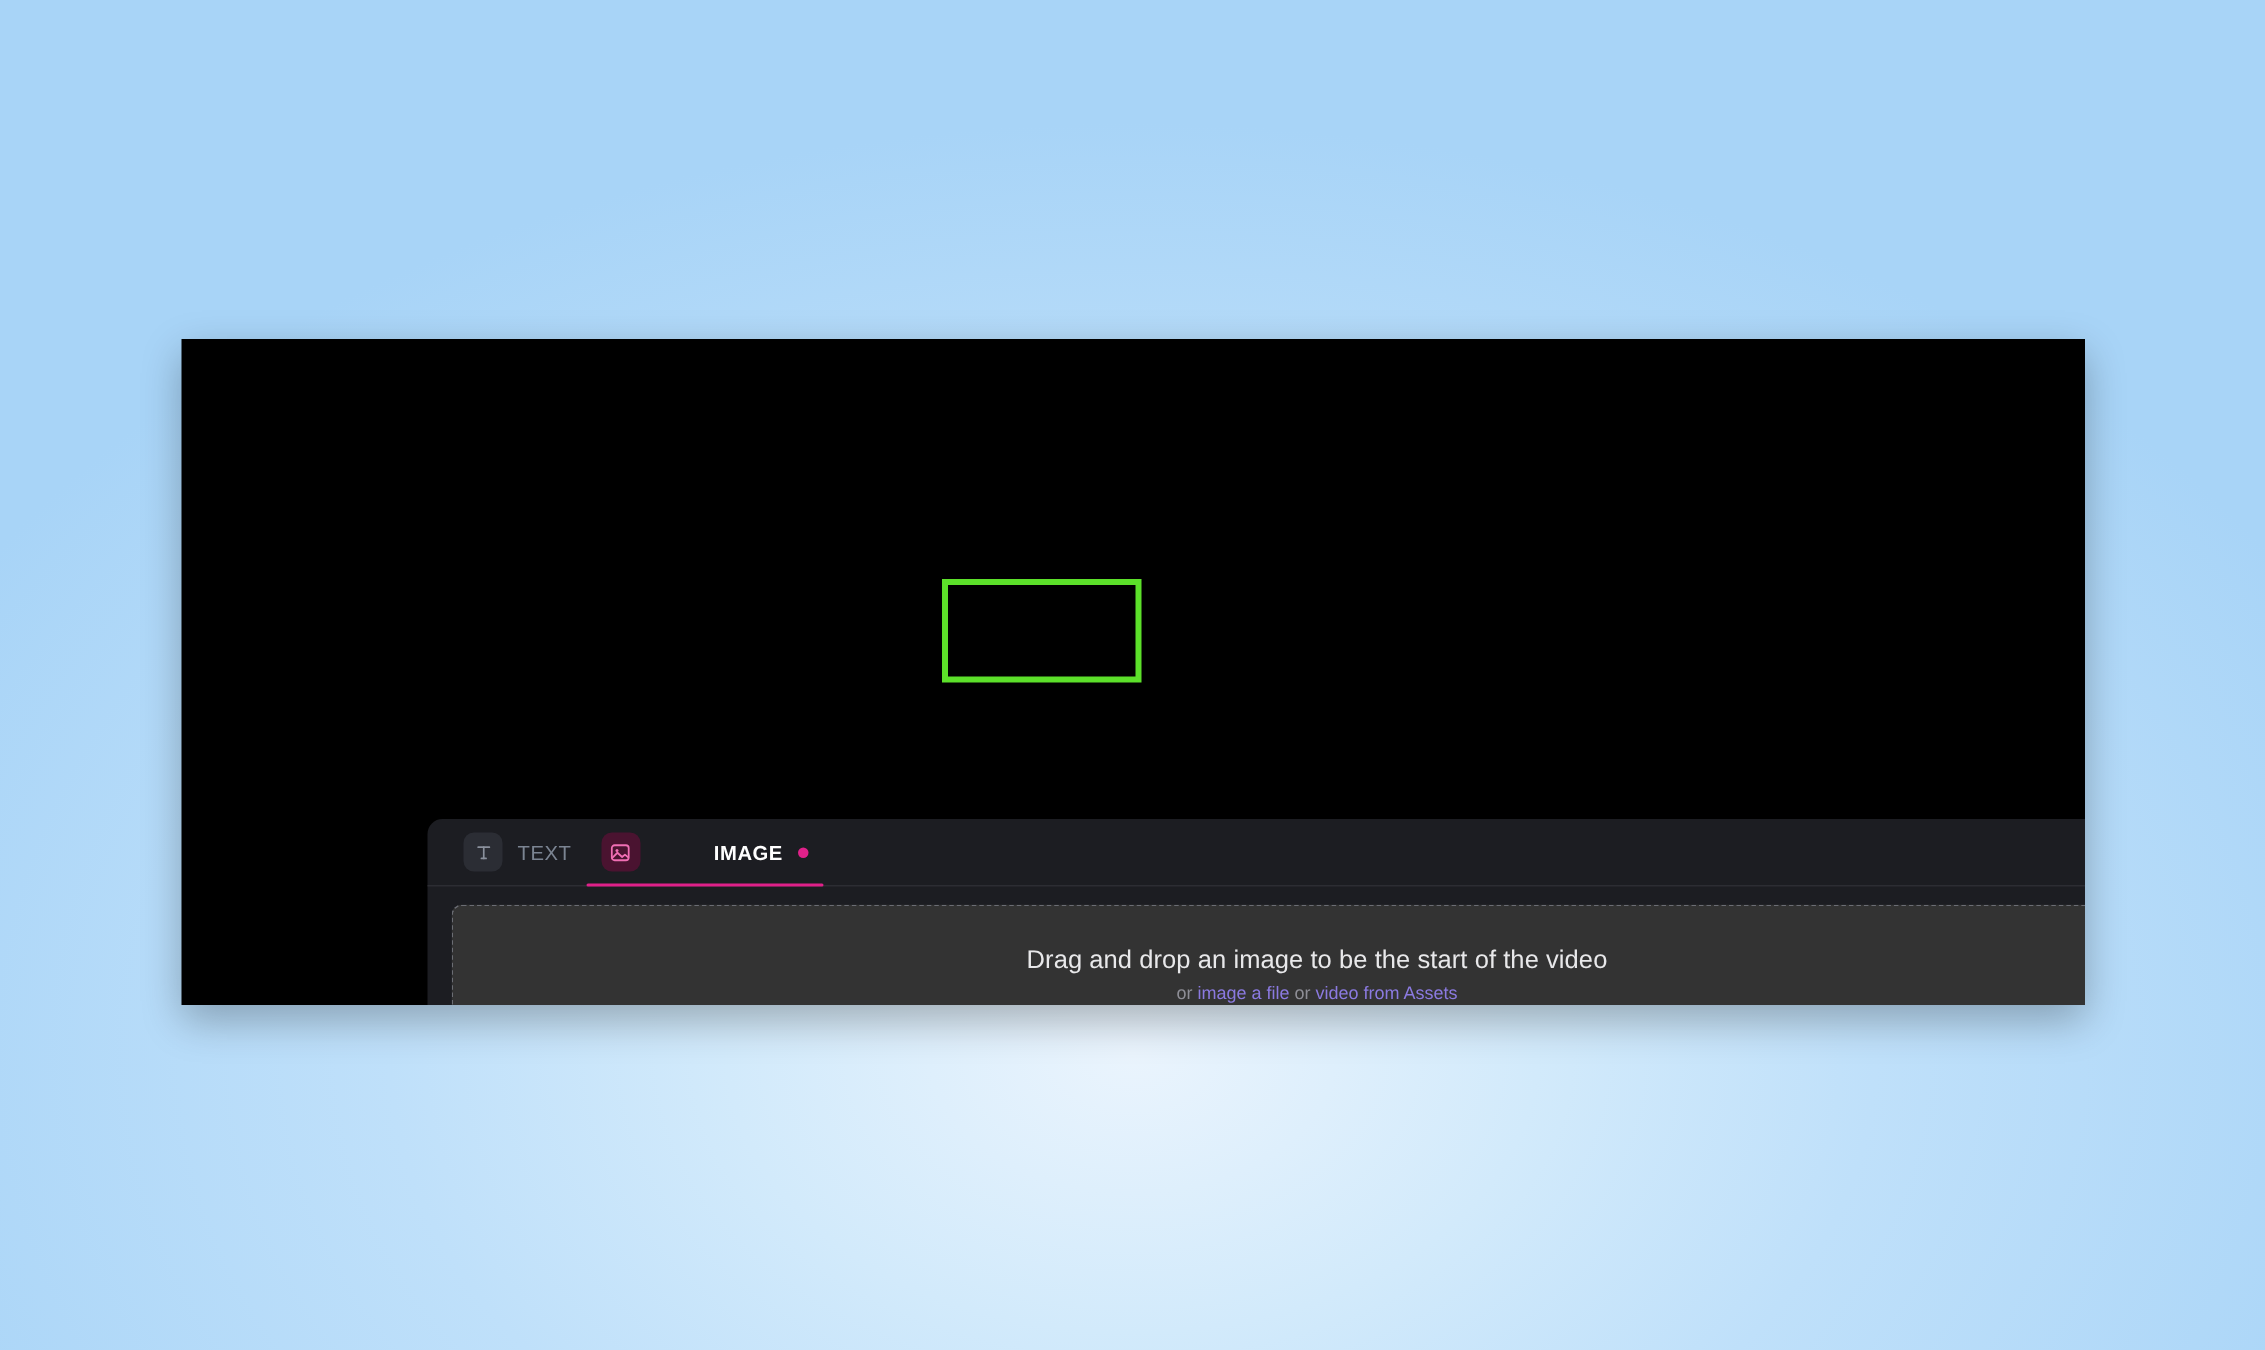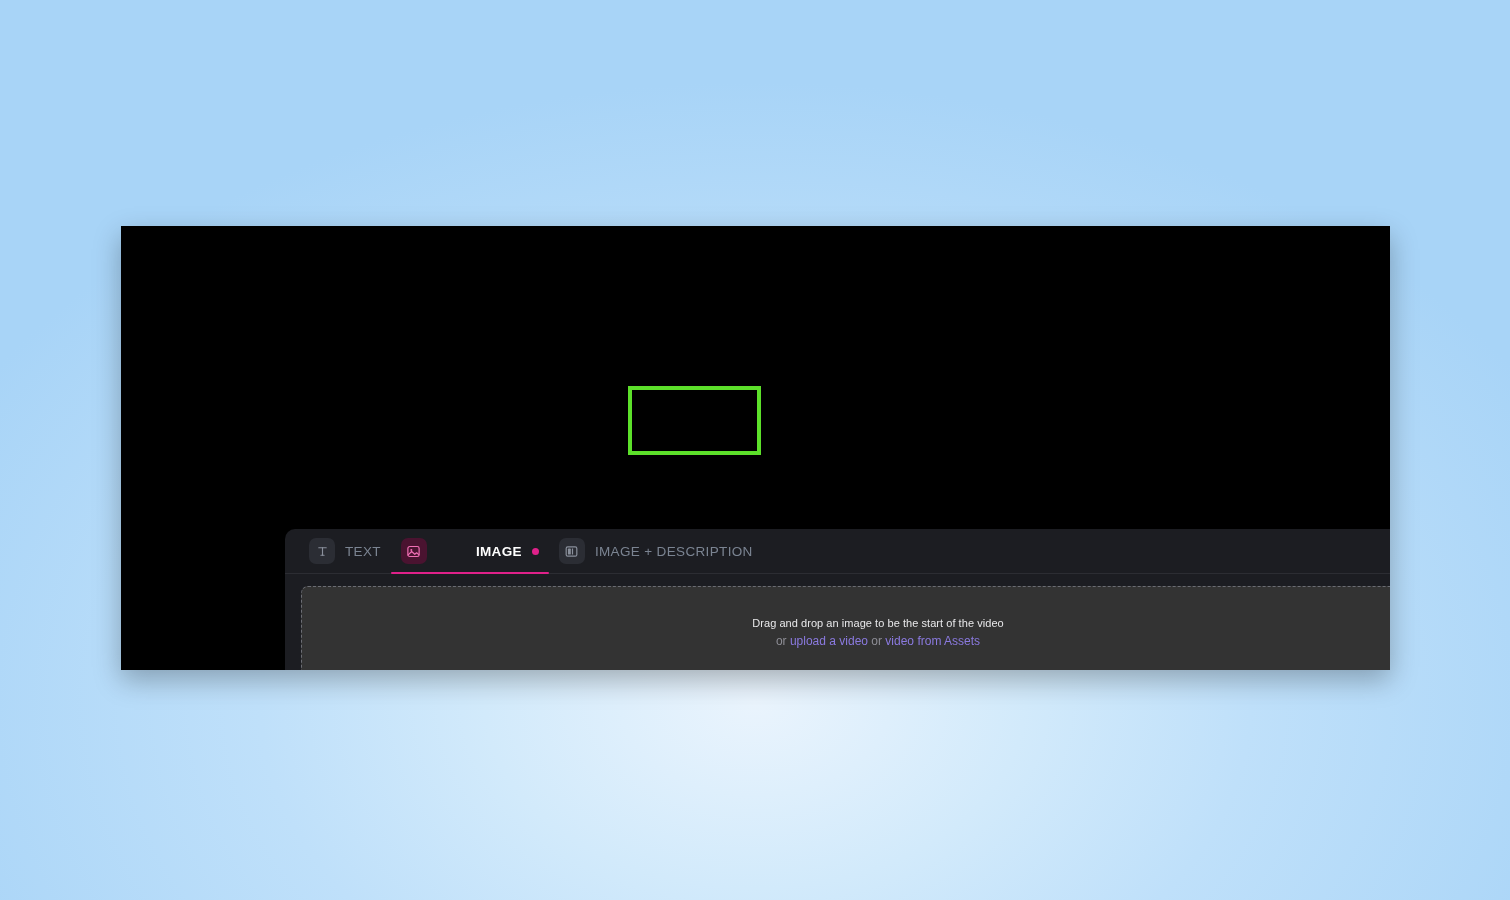--- a/index.html
+++ b/index.html
@@ -27,21 +27,21 @@
     height: 444px;
     background: #000000;
     box-shadow: 0 10px 26px rgba(0,0,0,0.28);
     overflow: hidden;
   }
 
   
   #generator-panel {
     position: absolute;
     left: 164px;
-    top: 303px;
+    top: 320px;
     width: 1186px;
     height: 216px;
     background: #1c1d22;
     border-radius: 10px;
     text-align: right;
   }
 
   
   #tab-bar {
     position: relative;
@@ -122,21 +122,21 @@
     background: #333333;
     display: flex;
     flex-direction: column;
     align-items: center;
     justify-content: center;
     gap: 5px;
     cursor: pointer;
   }
 
   #dropzone-primary {
-    font-size: 11px;
+    font-size: 17px;
     color: #e8e8ea;
     letter-spacing: 0.05px;
   }
 
   #dropzone-secondary {
     font-size: 12px;
     color: #8e8e96;
   }
 
   .dz-link {
@@ -182,39 +182,29 @@
             <rect x="3" y="4" width="18" height="16" rx="3"></rect>
             <circle cx="8.5" cy="9.5" r="1.6" fill="#f06fb4" stroke="none"></circle>
             <path d="M3.5 17.5 L9 12 L14 16.5 L17 14 L20.5 17"></path>
           </svg>
         </span>
         <span class="tab-label">IMAGE</span>
         <span class="tab-dot"></span>
         <span class="tab-underline"></span>
       </div>
 
-      <div class="tab">
-        <span class="tab-icon">
-          <svg width="15" height="15" viewBox="0 0 24 24" fill="none" stroke="#8a909c" stroke-width="1.9" stroke-linejoin="round">
-            <rect x="3.5" y="4.5" width="17" height="15" rx="2.5"></rect>
-            <rect x="6.3" y="7.2" width="4.6" height="9.6" rx="1" fill="#8a909c" stroke="none"></rect>
-            <line x1="13.6" y1="7.2" x2="13.6" y2="16.8"></line>
-          </svg>
-        </span>
-        <span class="tab-label">IMAGE + DESCRIPTION</span>
-      </div>
 
     </div>
 
     <div id="dropzone-wrap">
       <div id="dropzone">
         <div id="dropzone-primary">Drag and drop an image to be the start of the video</div>
         <div id="dropzone-secondary">
           <span>or</span>
-          <span class="dz-link">upload a video</span>
+          <span class="dz-link">image a file</span>
           <span>or</span>
           <span class="dz-link">video from Assets</span>
         </div>
       </div>
     </div>
 
   </div>
 
 </div>
 

